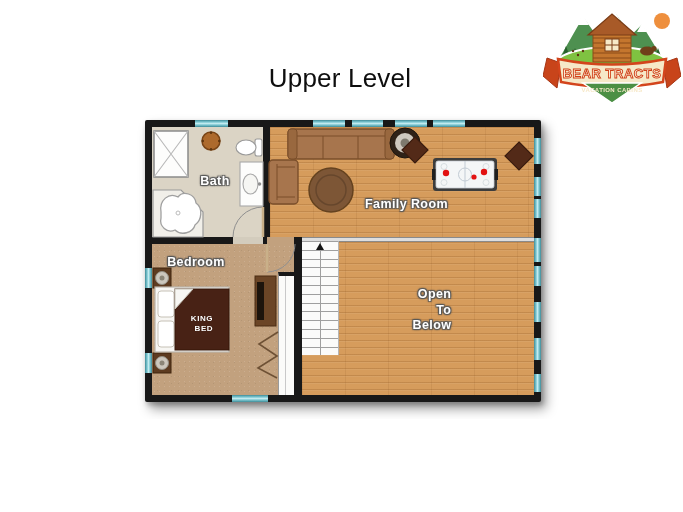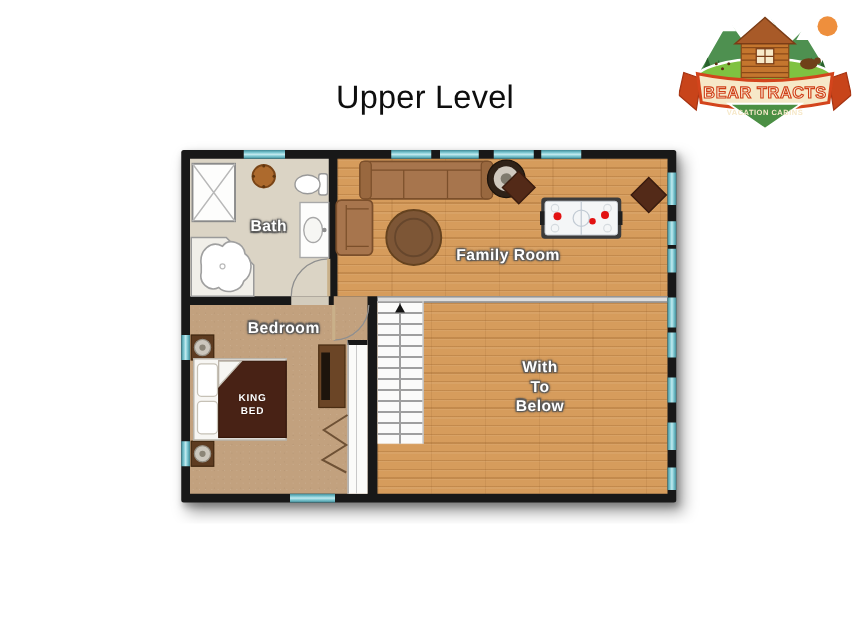--- a/index.html
+++ b/index.html
@@ -20,21 +20,21 @@
   .carpet{background-color:#c2a17e;
         background-image:radial-gradient(rgba(255,255,255,.14) 12%, transparent 13%),
                          radial-gradient(rgba(0,0,0,.07) 12%, transparent 13%);
         background-size:5px 5px,7px 7px;background-position:0 0,2px 3px;}
   .tile{background-color:#dbd4c5;
         background-image:radial-gradient(rgba(0,0,0,.05) 10%, transparent 11%);background-size:6px 6px;}
 
   .window-h{position:absolute;height:7px;background:linear-gradient(180deg,#3f8b97 0%,#7fc9d3 30%,#c2eaef 50%,#7fc9d3 70%,#3f8b97 100%);}
   .window-v{position:absolute;width:7px;background:linear-gradient(90deg,#3f8b97 0%,#7fc9d3 30%,#c2eaef 50%,#7fc9d3 70%,#3f8b97 100%);}
 
-  .room-label{position:absolute;transform:translate(-50%,-50%);color:#fff;font-weight:bold;text-align:center;
+  .room-label{position:absolute;transform:translate(-50%,-50%);color:#fff;font-weight:bold;text-align:right;
         white-space:pre-line;letter-spacing:.4px;font-size:12.5px;line-height:1.25;
         text-shadow:-1px -1px 1px #585858,1px -1px 1px #585858,-1px 1px 1px #585858,1px 1px 1px #585858,0 0 3px rgba(0,0,0,.45);}
   .bed-label{font-size:8px;letter-spacing:.6px;text-shadow:0 0 1px #2a130a;}
 
   .railing{position:absolute;left:157px;top:117px;width:232px;height:5px;background:#dedede;
         border-top:1px solid #8a8a8a;border-bottom:1px solid #8a8a8a;box-sizing:border-box;}
 
   #stairs{position:absolute;left:157px;top:121px;width:37px;height:114px;background:#fbfbfa;
         border-right:1px solid #b5b5b5;box-sizing:border-box;
         background-image:linear-gradient(90deg,transparent calc(50% - .5px),#9f9f9f calc(50% - .5px),#9f9f9f calc(50% + .5px),transparent calc(50% + .5px)),
@@ -225,22 +225,22 @@
       </g>
       <polyline points="133,212 114,224 132,236 113,248 132,258" fill="none" stroke="#6e5135" stroke-width="1.6"></polyline>
       <g>
         <path d="M150,124 A28,28 0 0 1 122,152" fill="none" stroke="#8f8f8f" stroke-width="1"></path>
         <path d="M122,124 L122,152" stroke="#c9b089" stroke-width="2.5"></path>
       </g>
     </svg>
 
     <div class="room-label" style="left:70px;top:62px;">Bath</div>
     <div class="room-label" style="left:250px;top:85px;padding-left:23px;">Family Room</div>
-    <div class="room-label" style="left:82px;top:143px;">Bedroom</div>
-    <div class="room-label" style="left:287px;top:190px;">With
+    <div class="room-label" style="left:51px;top:143px;">Bedroom</div>
+    <div class="room-label" style="left:287px;top:190px;">Open
 To
 Below</div>
     <div class="room-label bed-label" style="left:57px;top:204px;">KING
 BED</div>
   </div>
 
 
 </div>
 
 </body></html>

